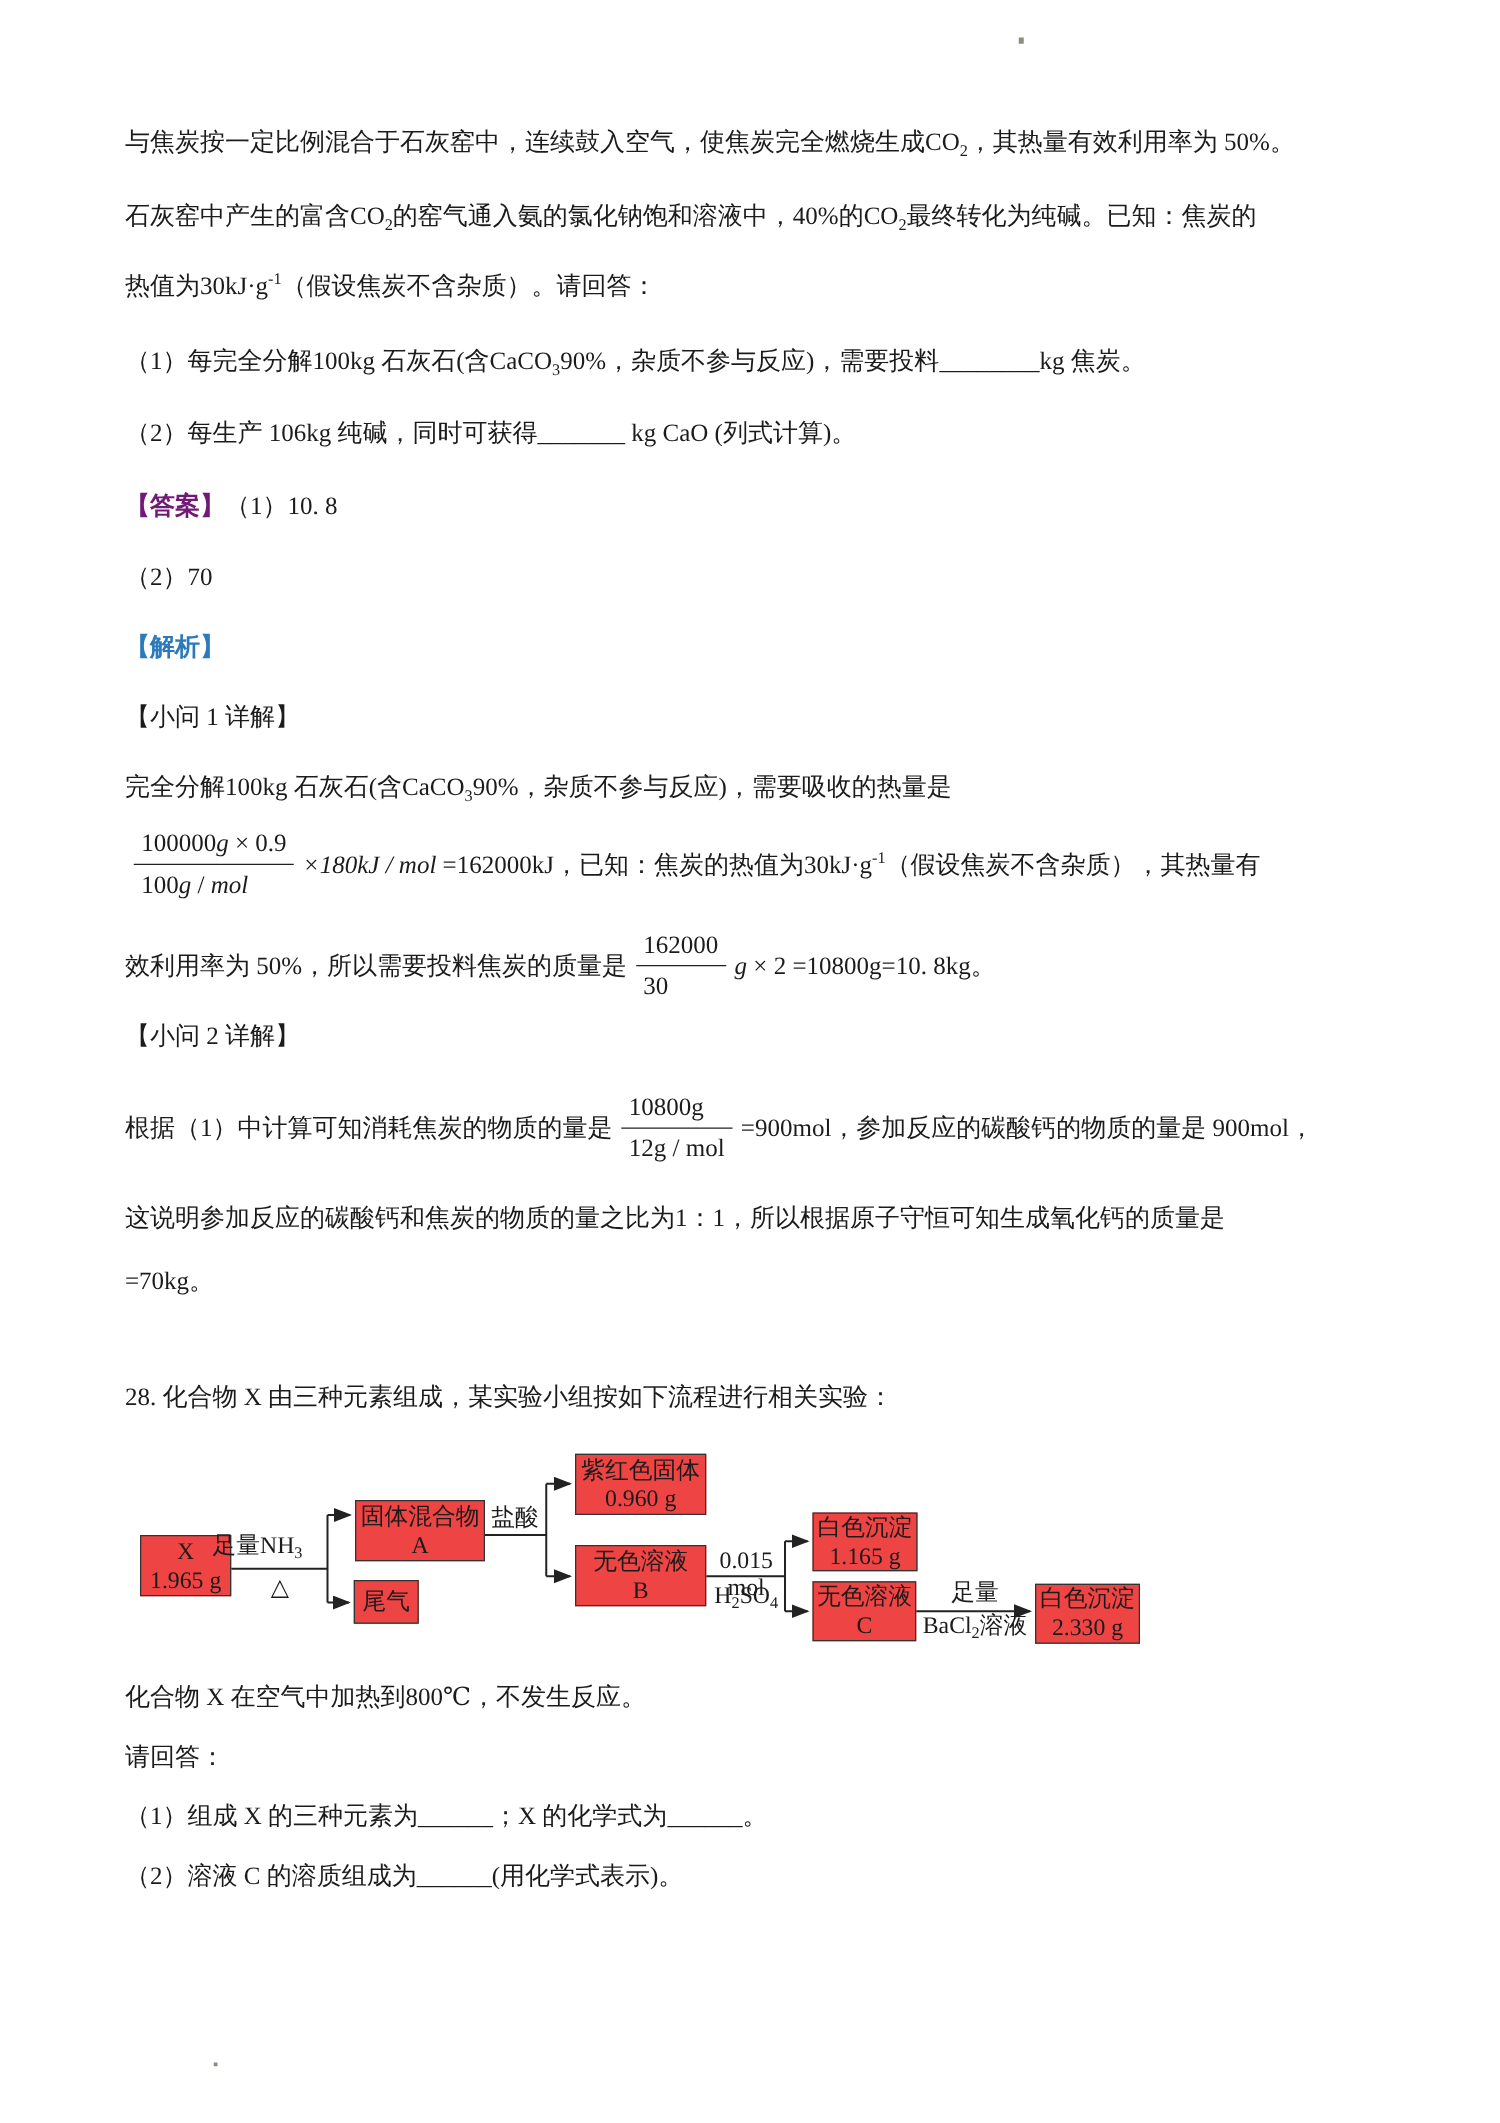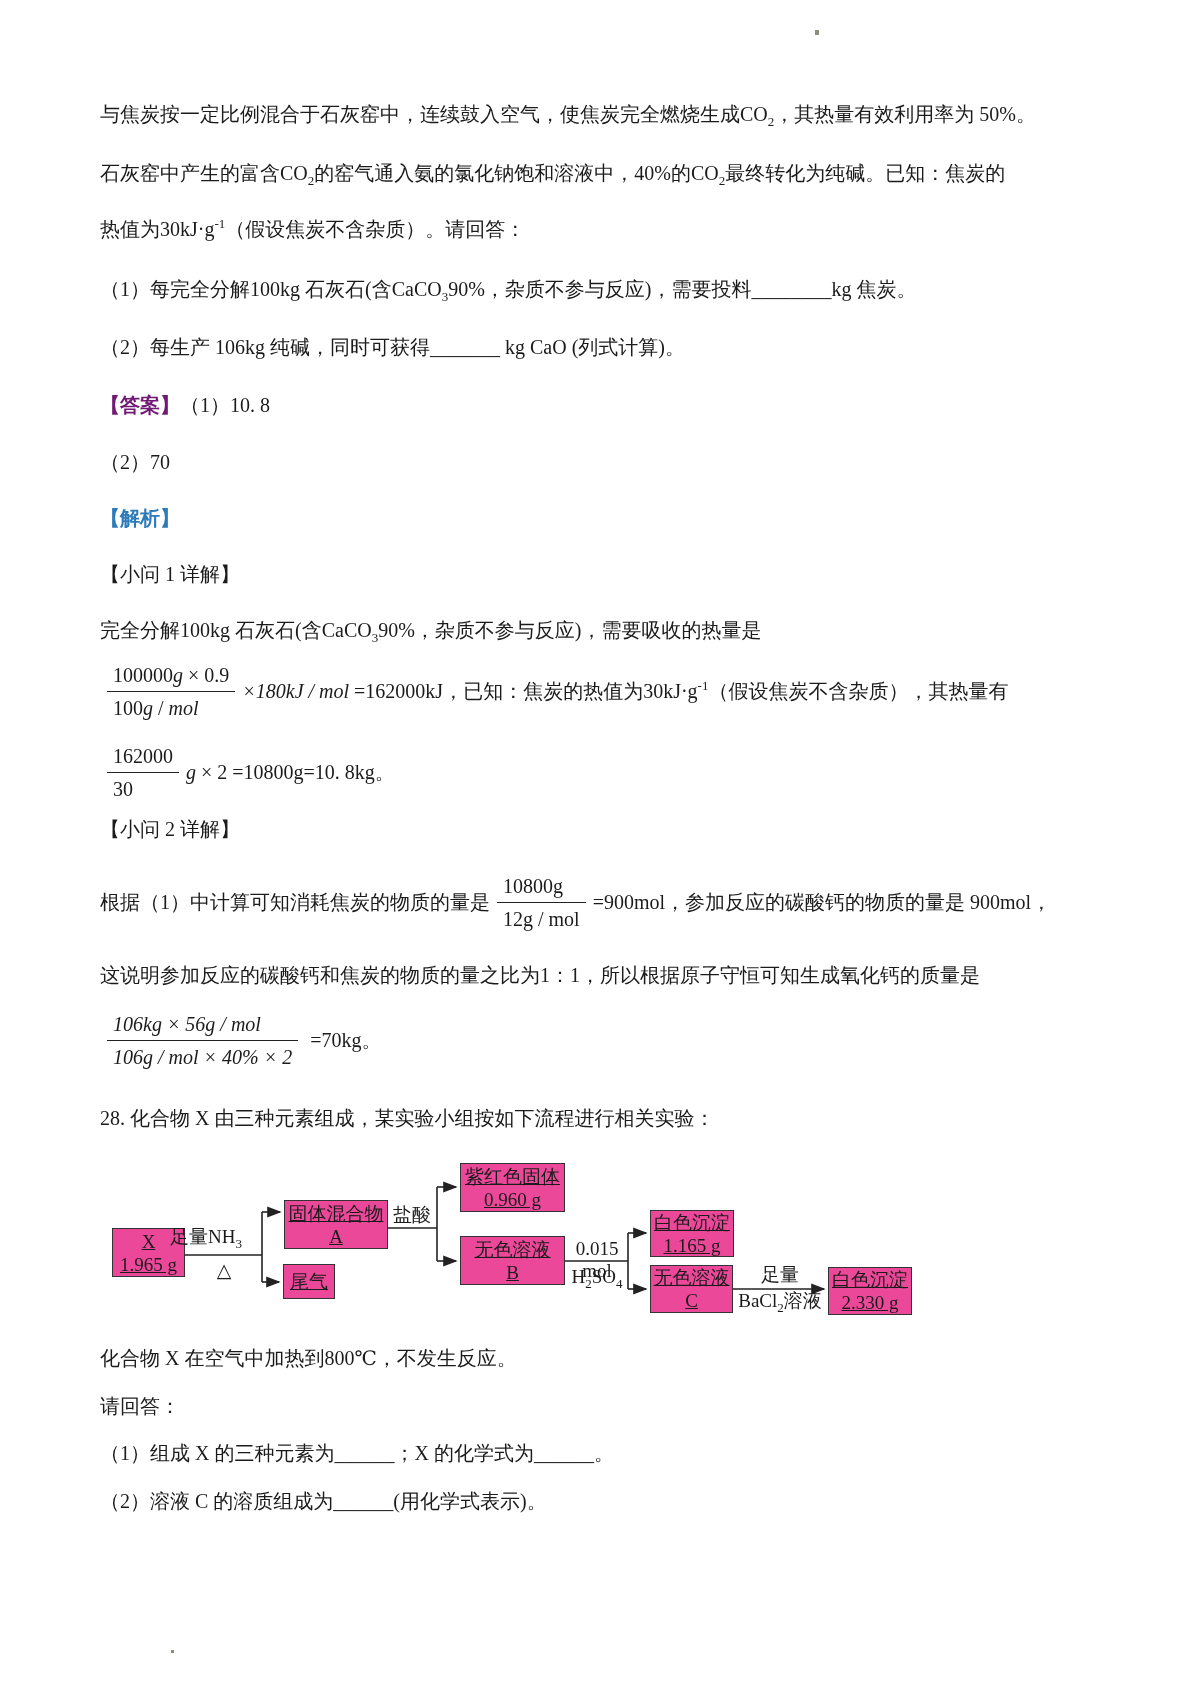--- a/index.html
+++ b/index.html
@@ -8,44 +8,44 @@
   .line{position:absolute;left:100px;font-size:20px;white-space:nowrap;line-height:26px;}
   sub{font-size:13px;line-height:0;}
   sup{font-size:13px;line-height:0;}
   .it{font-style:italic;}
   .blue{font-weight:bold;}
   .frac{display:inline-block;vertical-align:middle;margin:0 7px;position:relative;top:-2px;}
   .frac .num{display:block;border-bottom:1.6px solid #222;padding:1px 6px 3px;}
   .frac .den{display:block;padding:3px 6px 1px;}
   .fc{position:absolute;left:100px;top:1160px;width:880px;height:170px;font-size:19px;}
   .fc svg{position:absolute;left:0;top:0;width:880px;height:170px;}
-  .fbox{position:absolute;border:1.6px solid #333;background:#ec4899;display:flex;flex-direction:column;
-        align-items:center;justify-content:center;text-align:right;line-height:23px;box-sizing:border-box;text-decoration:underline;}
+  .fbox{position:absolute;border:1.6px solid #333;background:#ef4444;display:flex;flex-direction:column;
+        align-items:center;justify-content:center;text-align:right;line-height:23px;box-sizing:border-box;}
   .flabel{position:absolute;text-align:center;line-height:22px;}
   .speck{position:absolute;background:#8d8d7c;}
 </style>
 </head>
 <body>
 
 <div class="line" style="top:101px"><span>与焦炭按一定比例混合于石灰窑中，连续鼓入空气，使焦炭完全燃烧生成CO</span><sub>2</sub><span>，其热量有效利用率为 50%。</span></div>
 <div class="line" style="top:160px"><span>石灰窑中产生的富含CO</span><sub>2</sub><span>的窑气通入氨的氯化钠饱和溶液中，40%的CO</span><sub>2</sub><span>最终转化为纯碱。已知：焦炭的</span></div>
 <div class="line" style="top:216px"><span>热值为30kJ·g</span><sup>-1</sup><span>（假设焦炭不含杂质）。请回答：</span></div>
 <div class="line" style="top:276px"><span>（1）每完全分解100kg 石灰石(含CaCO</span><sub>3</sub><span>90%，杂质不参与反应)，需要投料</span><span>________</span><span>kg 焦炭。</span></div>
 <div class="line" style="top:334px"><span>（2）每生产 106kg 纯碱，同时可获得</span><span>_______</span><span> kg CaO (列式计算)。</span></div>
 <div class="line" style="top:392px"><span class="blue" style="color: #701a75;">【答案】</span><span>（1）10. 8</span></div>
 <div class="line" style="top:449px"><span>（2）70</span></div>
 <div class="line" style="top:505px"><span class="blue" style="color: rgb(43, 122, 185);">【解析】</span></div>
 <div class="line" style="top:561px"><span>【小问 1 详解】</span></div>
 <div class="line" style="top:617px"><span>完全分解100kg 石灰石(含CaCO</span><sub>3</sub><span>90%，杂质不参与反应)，需要吸收的热量是</span></div>
 <div class="line" style="top:663px"><span class="frac"><span class="num"><span>100000</span><span class="it">g</span><span> × 0.9</span></span><span class="den"><span>100</span><span class="it">g</span><span> / </span><span class="it">mol</span></span></span><span class="it">×180kJ / mol</span><span> =162000kJ，已知：焦炭的热值为30kJ·g</span><sup>-1</sup><span>（假设焦炭不含杂质），其热量有</span></div>
-<div class="line" style="top:744px"><span class="frac"><span class="num"><span>162000</span></span><span class="den"><span>30</span></span></span><span class="it">g</span><span> × 2 =10800g=10. 8kg。</span></div>
+<div class="line" style="top:744px"><span>效利用率为 50%，所以需要投料焦炭的质量是</span><span class="frac"><span class="num"><span>162000</span></span><span class="den"><span>30</span></span></span><span class="it">g</span><span> × 2 =10800g=10. 8kg。</span></div>
 <div class="line" style="top:816px"><span>【小问 2 详解】</span></div>
 <div class="line" style="top:874px"><span>根据（1）中计算可知消耗焦炭的物质的量是</span><span class="frac"><span class="num"><span>10800g</span></span><span class="den"><span>12g / mol</span></span></span><span>=900mol，参加反应的碳酸钙的物质的量是 900mol，</span></div>
 <div class="line" style="top:962px"><span>这说明参加反应的碳酸钙和焦炭的物质的量之比为1：1，所以根据原子守恒可知生成氧化钙的质量是</span></div>
-<div class="line" style="top:1012px"><span class="frac"><span class="num"><span class="it">106kg × 56g / mol</span></span><span class="den"><span class="it">106g / mol × 40% × 2</span></span></span><span> =70kg。</span></div>
+<div class="line" style="top:1012px"><span> =70kg。</span></div>
 <div class="line" style="top:1105px"><span>28. 化合物 X 由三种元素组成，某实验小组按如下流程进行相关实验：</span></div>
 <div class="line" style="top:1345px"><span>化合物 X 在空气中加热到800℃，不发生反应。</span></div>
 <div class="line" style="top:1393px"><span>请回答：</span></div>
 <div class="line" style="top:1440px"><span>（1）组成 X 的三种元素为</span><span>______</span><span>；X 的化学式为</span><span>______</span><span>。</span></div>
 <div class="line" style="top:1488px"><span>（2）溶液 C 的溶质组成为</span><span>______</span><span>(用化学式表示)。</span></div>
 
 <div class="fc">
   <svg viewBox="0 0 880 170">
     <defs>
       <marker id="ah" markerWidth="9" markerHeight="8" refX="8" refY="3.5" orient="auto">

